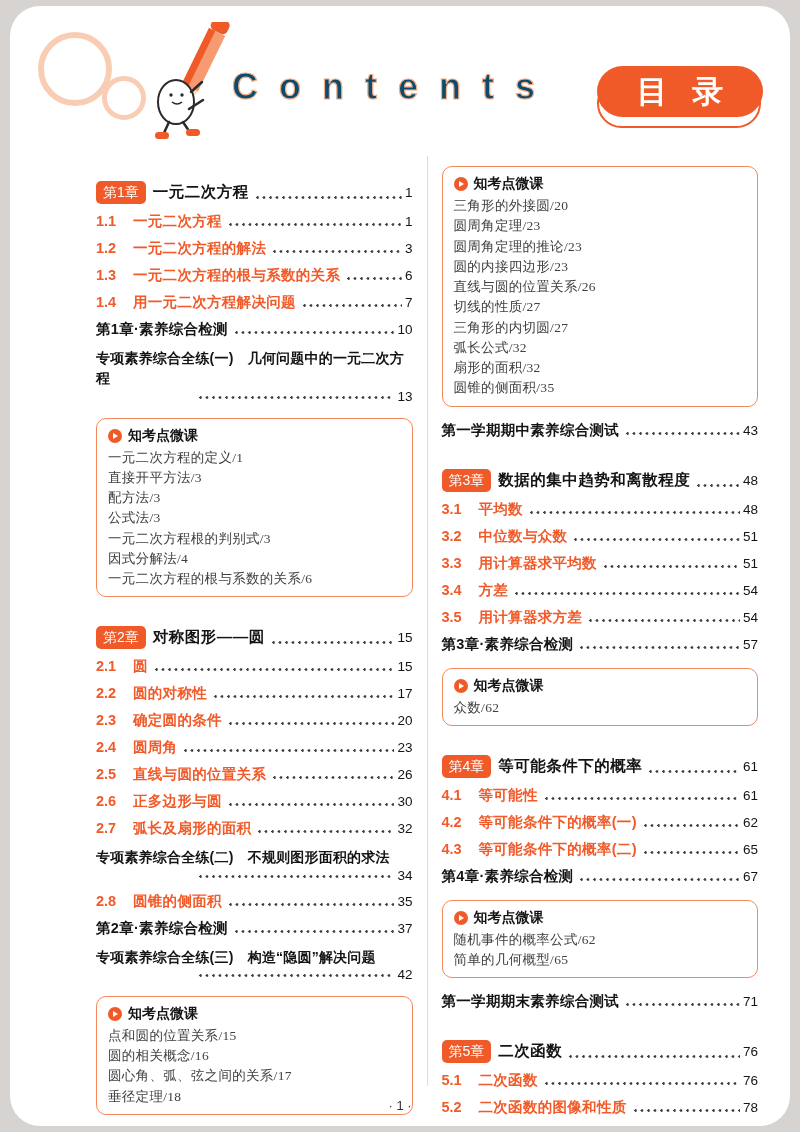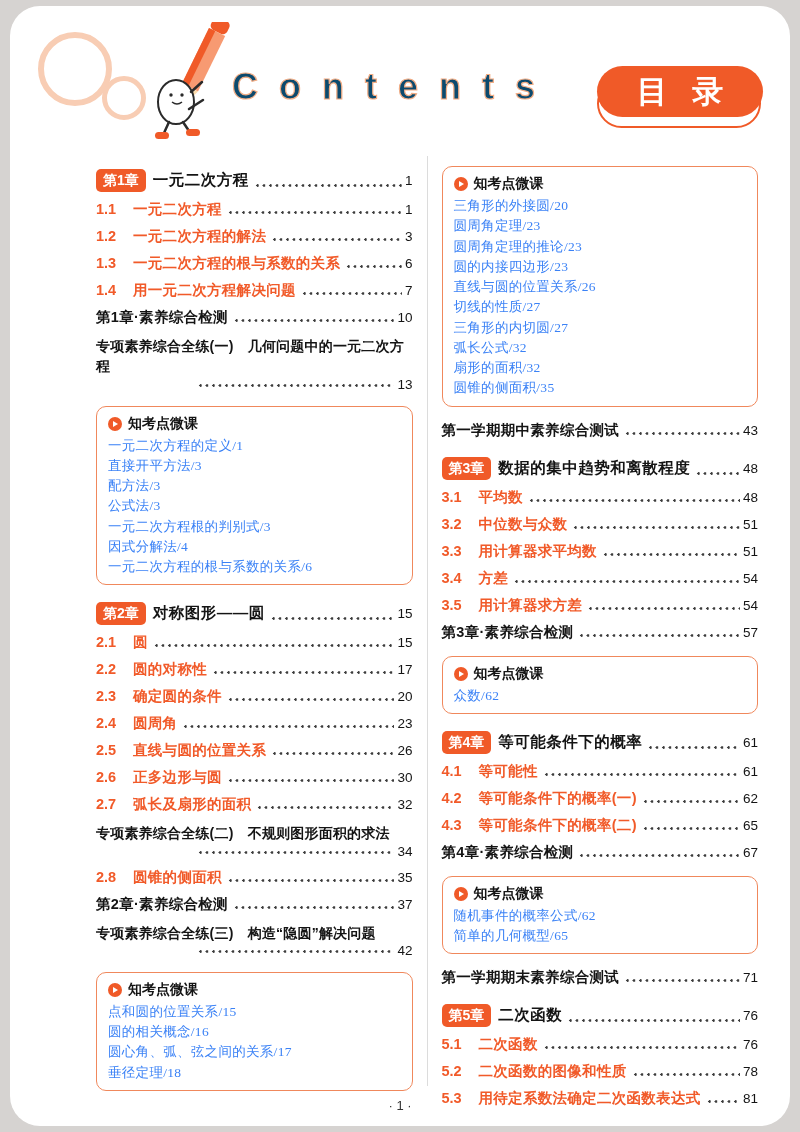--- a/index.html
+++ b/index.html
@@ -39,22 +39,22 @@
   }
   
   .toc { position: absolute; left: 86px; right: 32px; top: 146px; bottom: 40px; display: flex; }
   .col { flex: 1; min-width: 0; }
   .col-left { max-width: 322px; }
   .divider { width: 1px; background: #dcdcdc; margin: 4px 14px 0 14px; flex: none; }
   
   .row { display: flex; align-items: baseline; margin: 8px 0; }
   .chapter-row { margin-top: 17px; }
   .badge {
-    background: #f05a28; color: #fff; font-weight: bold; font-size: 14px;
-    line-height: 1; padding: 4px 7px 5px; border-radius: 5px; margin-right: 7px; flex: none;
+    background: #f05a28; color: #fff; font-weight: normal; font-size: 14px;
+    line-height: 1; padding: 4px 7px 5px; border-radius: 5px; margin-right: 7px; flex: none; margin-top: 12px;
   }
   .chapter-title { font-weight: bold; font-size: 15.5px; color: #141414; flex: none; letter-spacing: .5px; }
   .sec-num { color: #f15a29; font-weight: bold; font-size: 14.5px; flex: none; width: 37px; }
   .sec-title { color: #f15a29; font-weight: bold; font-size: 14.5px; flex: none; letter-spacing: .3px; }
   .plain-title { color: #141414; font-weight: bold; font-size: 14.5px; flex: none; letter-spacing: .3px; }
   .leader {
     flex: 1; min-width: 10px; align-self: flex-end; height: 5px;
     margin: 0 3px 4px 6px;
     background-image: radial-gradient(circle at 2.5px 2.5px, #3c3c3c 1.1px, transparent 1.5px);
     background-size: 6.5px 5px; background-repeat: repeat-x;
@@ -71,21 +71,21 @@
     width: 14px; height: 14px; border-radius: 50%; background: #f05a28;
     display: inline-flex; align-items: center; justify-content: center;
     margin-right: 6px; flex: none;
   }
   .play::after {
     content: ""; display: block; margin-left: 1px;
     border-left: 5px solid #fff; border-top: 3.5px solid transparent; border-bottom: 3.5px solid transparent;
   }
   .micro-item {
     font-family: "Liberation Serif", "DejaVu Serif", serif;
-    font-size: 13.5px; color: #3b82f6; line-height: 1.5; letter-spacing: .3px;
+    font-size: 13.5px; color: #404040; line-height: 1.5; letter-spacing: .3px;
   }
   .footer { position: absolute; bottom: 13px; left: 0; right: 0; text-align: center; font-size: 13px; color: #333; }
 </style>
 </head>
 <body>
 
 <div class="page">
 
   <div class="decor-circle c1"></div>
   <div class="decor-circle c2"></div>

